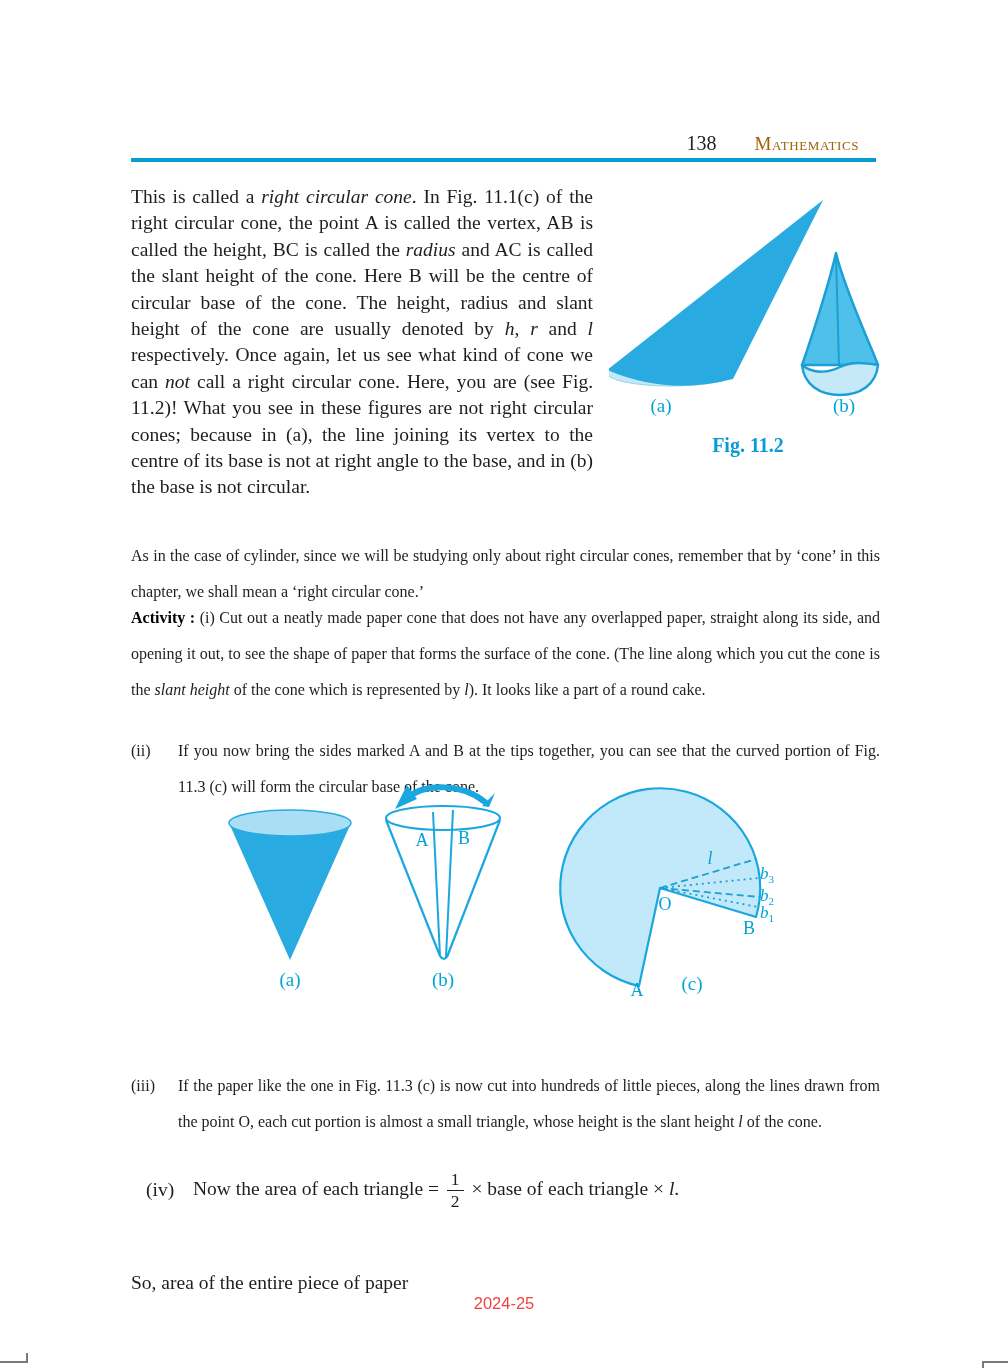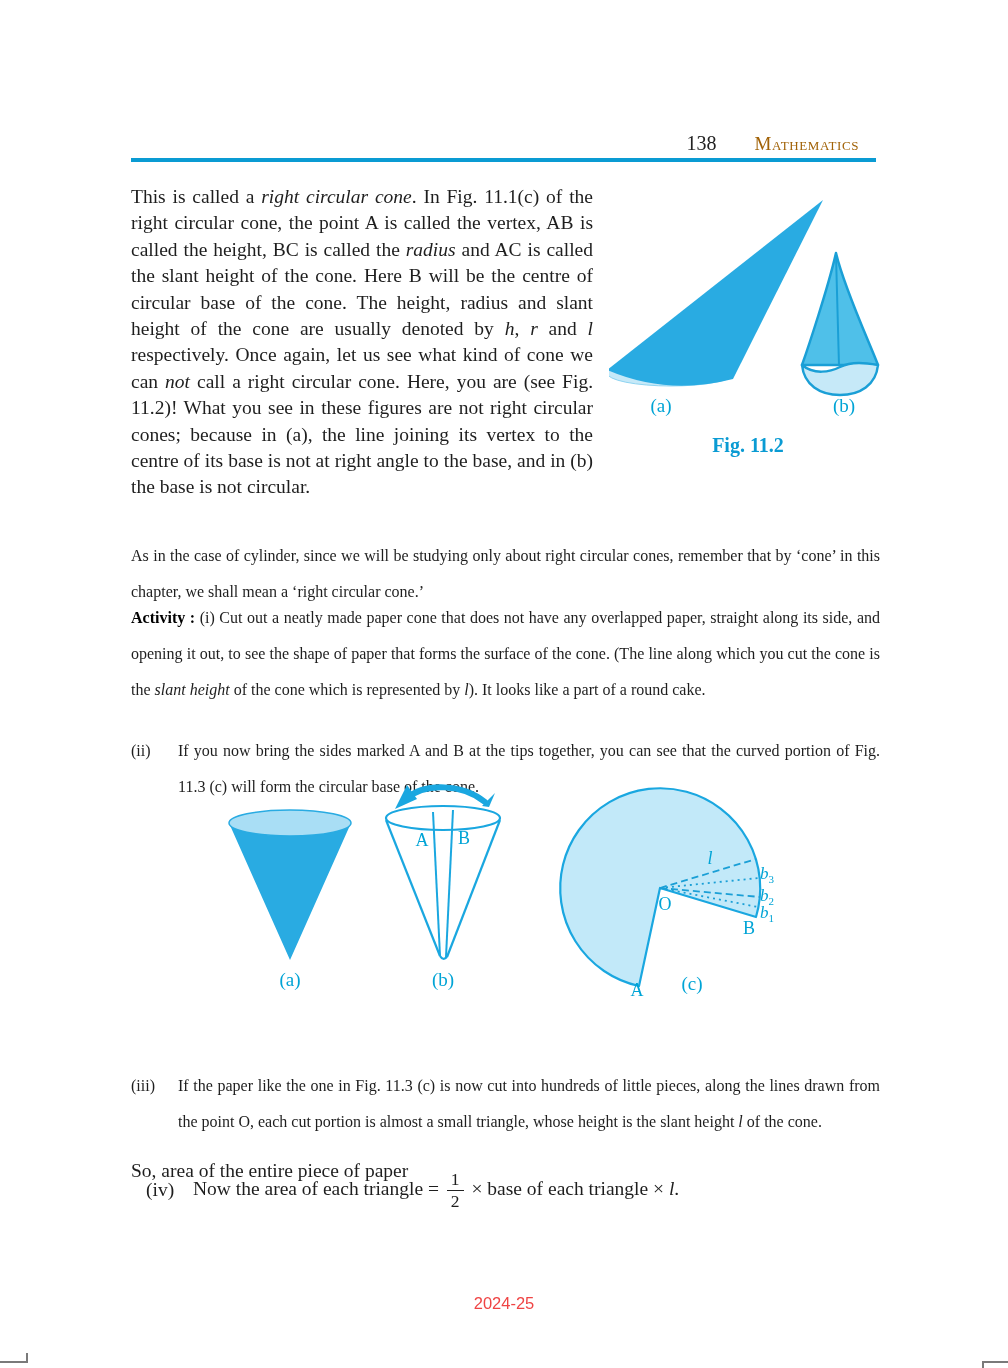--- a/index.html
+++ b/index.html
@@ -22,21 +22,21 @@
   .fig113-box{position:absolute;left:200px;top:780px;}
   .caption113{position:absolute;left:131px;top:1034px;width:745px;text-align:center;
               color:#0a9bd3;font-weight:bold;font-size:20px;}
   .iv-row{position:absolute;left:146px;top:1156px;width:749px;height:68px;
           display:flex;align-items:center;font-size:19.5px;}
   .iv-row .marker{width:47px;flex:none;}
   .frac{display:inline-block;vertical-align:middle;text-align:center;
         line-height:1.08;font-size:17.5px;margin:0 3px;}
   .frac .num{display:block;border-bottom:1.4px solid #222;padding:0 4px 1px;}
   .frac .den{display:block;padding-top:1px;}
-  .closing{position:absolute;left:131px;top:1160px;width:749px;font-size:19.5px;}
+  .closing{position:absolute;left:131px;top:1272px;width:749px;font-size:19.5px;}
   .footer{position:absolute;left:0;top:1294px;width:1008px;text-align:center;
           font-family:"Liberation Sans",sans-serif;font-size:16.5px;color:#ef4444;}
   .crop{position:absolute;background:#7a7a7a;}
   
   .lbl{fill:#00a4d6;font-family:"Liberation Serif",serif;font-size:19px;}
   .cap{fill:#0a9bd3;font-family:"Liberation Serif",serif;font-size:20px;font-weight:bold;}
   .pt{fill:#00a4d6;font-family:"Liberation Serif",serif;font-size:18px;}
   .pti{fill:#00a4d6;font-family:"Liberation Serif",serif;font-size:18px;font-style:italic;}
   .blbl{fill:#00a4d6;font-family:"Liberation Serif",serif;font-size:17px;}
   i{font-style:italic;}

